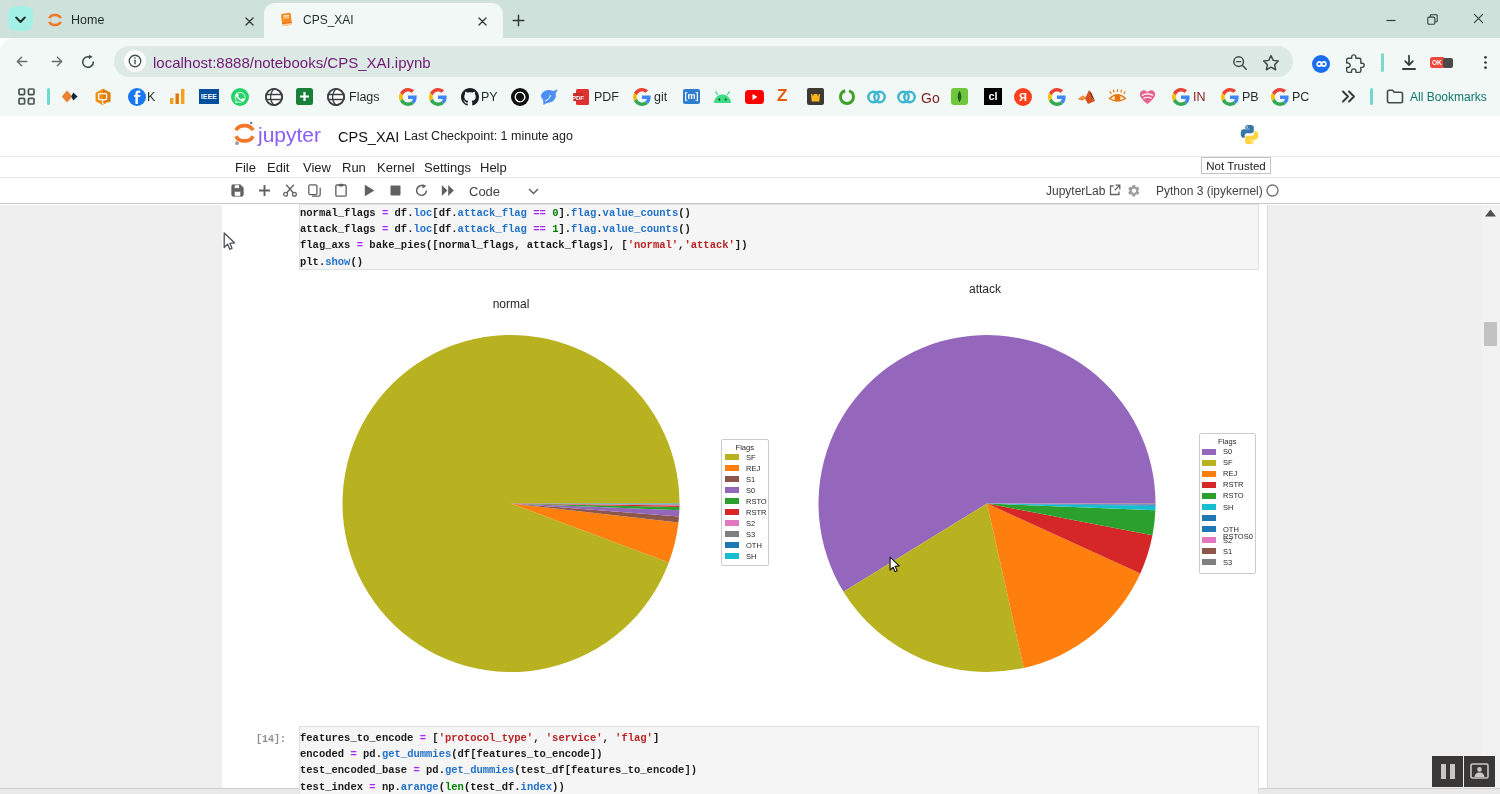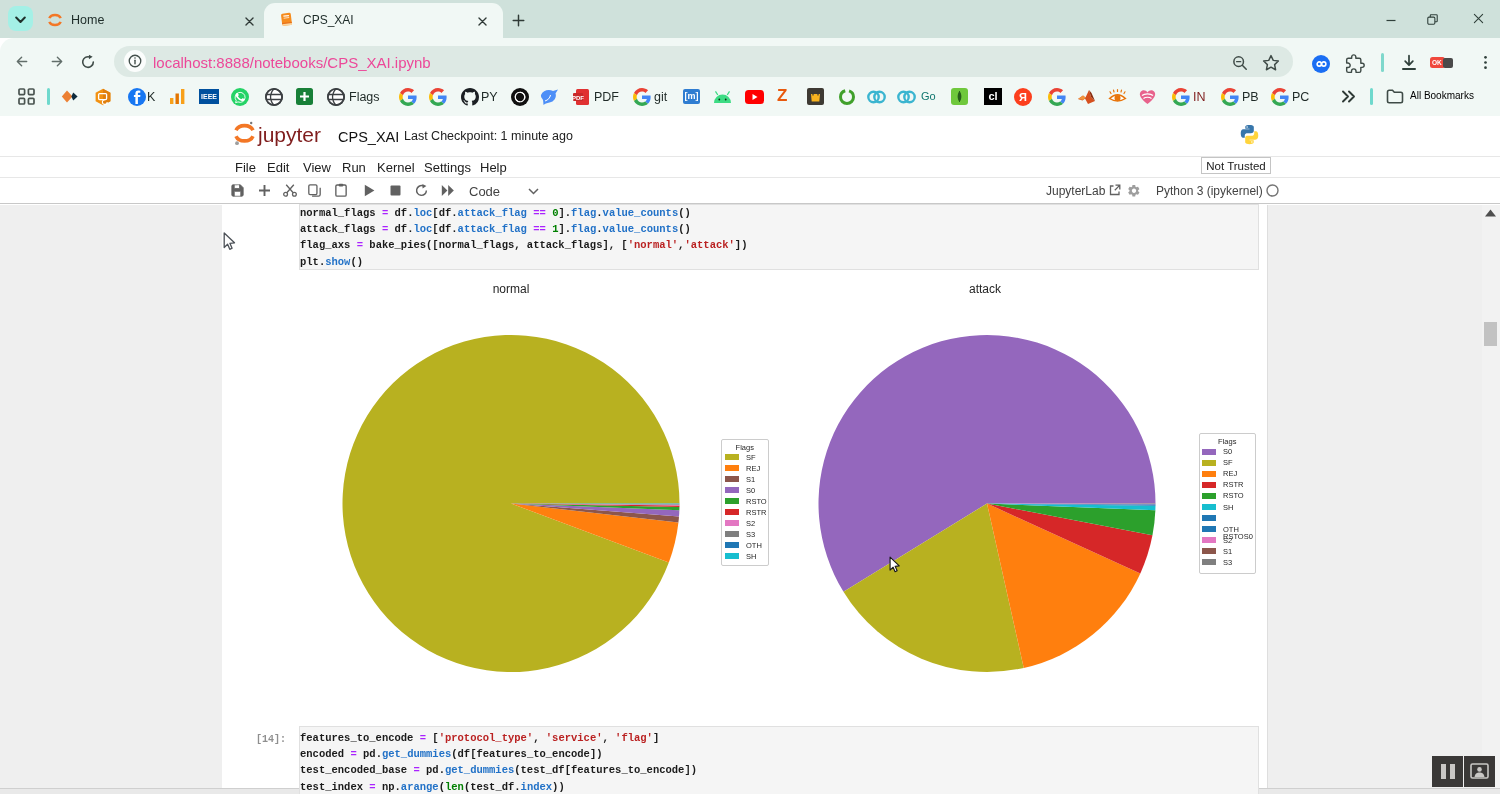--- a/index.html
+++ b/index.html
@@ -90,21 +90,21 @@
     <path d="M15.8 9.5 A 6.3 6.3 0 1 1 11.5 3.55" stroke="#3f4b47" stroke-width="1.9" fill="none" stroke-linecap="round"></path>
     <path d="M10.6 0.8 L15 3.4 L10.6 6.2 Z" fill="#3f4b47"></path>
   </svg>
 <div class="abs" id="urlpill"></div>
 <div class="abs" style="left:124px; top:50px; width:22px; height:22px; border-radius:50%; background:#fbfdfc;"></div>
 <svg class="abs" style="left:128px; top:54px;" width="14" height="14" viewBox="0 0 16 16">
     <circle cx="8" cy="8" r="6.6" fill="none" stroke="#44504c" stroke-width="1.5"></circle>
     <path d="M8 7 L8 11.2" stroke="#44504c" stroke-width="1.6" stroke-linecap="round"></path>
     <circle cx="8" cy="4.6" r="0.95" fill="#44504c"></circle>
   </svg>
-<div class="abs" style="left:153px; top:54px; font-size:15px; color:#ec4899;">localhost:8888/notebooks/CPS_XAI.ipynb</div>
+<div class="abs" style="left:153px; top:54px; font-size:15px; color:#701a75;">localhost:8888/notebooks/CPS_XAI.ipynb</div>
 <svg class="abs" style="left:1232px; top:55px;" width="16" height="16" viewBox="0 0 18 18">
     <circle cx="7.5" cy="7.5" r="5.4" fill="none" stroke="#3f4b47" stroke-width="1.7"></circle>
     <path d="M11.6 11.6 L16 16" stroke="#3f4b47" stroke-width="1.7" stroke-linecap="round"></path>
     <path d="M5.2 7.5 L9.8 7.5" stroke="#3f4b47" stroke-width="1.5" stroke-linecap="round"></path>
   </svg>
 <svg class="abs" style="left:1262px; top:54px;" width="18" height="18" viewBox="0 0 20 20">
     <path d="M10 1.8 L12.5 7.1 L18.2 7.8 L14 11.8 L15.1 17.5 L10 14.6 L4.9 17.5 L6 11.8 L1.8 7.8 L7.5 7.1 Z" fill="none" stroke="#3f4b47" stroke-width="1.6" stroke-linejoin="round"></path>
   </svg>
 
 <div class="abs" style="left:1312px; top:55px; width:18px; height:18px; border-radius:50%; background:#1b6ef3;"></div>
@@ -242,21 +242,21 @@
     <circle cx="9" cy="9" r="6.5" fill="none" stroke="#40a02b" stroke-width="3" stroke-dasharray="28 4"></circle>
   </svg>
 <svg class="abs" style="left:867px; top:88px;" width="19" height="18" viewBox="0 0 19 18">
     <circle cx="6.5" cy="9" r="5.2" fill="none" stroke="#3bb5d0" stroke-width="2.4"></circle>
     <circle cx="12.5" cy="9" r="5.2" fill="none" stroke="#3bb5d0" stroke-width="2.4"></circle>
   </svg>
 <svg class="abs" style="left:897px; top:88px;" width="19" height="18" viewBox="0 0 19 18">
     <circle cx="6.5" cy="9" r="5.2" fill="none" stroke="#3bb5d0" stroke-width="2.4"></circle>
     <circle cx="12.5" cy="9" r="5.2" fill="none" stroke="#3bb5d0" stroke-width="2.4"></circle>
   </svg>
-<div class="abs" style="left:921px; top:90px; font-size:11px; color:#0f766e;">Go</div>
+<div class="abs" style="left:921px; top:90px; font-size:14px; color:#7f1d1d;">Go</div>
 <svg class="abs" style="left:951px; top:88px;" width="17" height="17" viewBox="0 0 17 17">
     <rect width="17" height="17" rx="3" fill="#6fc83c"></rect>
     <path d="M8.5 3 C6 6 6 11 8.5 14 C11 11 11 6 8.5 3 Z" fill="#275e1a"></path>
     <path d="M8.5 3 L8.5 14" stroke="#275e1a" stroke-width="1"></path>
   </svg>
 <div class="abs" style="left:984px; top:88px; width:18px; height:17px; background:#000; color:#fff; font-size:11px; font-weight:bold; text-align:center; line-height:16px;">cl</div>
 <svg class="abs" style="left:1014px; top:88px;" width="18" height="18" viewBox="0 0 18 18">
     <circle cx="9" cy="9" r="9" fill="#FC3F1D"></circle>
     <text x="9" y="13" font-size="11" fill="#fff" font-family="sans-serif" font-weight="bold" text-anchor="middle">Я</text>
   </svg>
@@ -307,33 +307,33 @@
 <path fill="#34A853" d="M24 48c6.48 0 11.93-2.13 15.89-5.81l-7.73-6c-2.15 1.45-4.92 2.3-8.16 2.3-6.26 0-11.57-4.22-13.47-9.91l-7.98 6.19C6.51 42.62 14.62 48 24 48z"></path>
   </svg>
 <div class="abs" style="left:1292px; top:90px; font-size:12.5px; color:#1f2a27;">PC</div>
 <svg class="abs" style="left:1341px; top:90px;" width="15" height="13" viewBox="0 0 15 13">
     <path d="M2 1.5 L7 6.5 L2 11.5 M8 1.5 L13 6.5 L8 11.5" stroke="#2f3a36" stroke-width="1.9" fill="none" stroke-linecap="round" stroke-linejoin="round"></path>
   </svg>
 <div class="abs" style="left:1370px; top:88px; width:2.5px; height:17px; background:#6fd9cd; border-radius:2px;"></div>
 <svg class="abs" style="left:1386px; top:89px;" width="18" height="15" viewBox="0 0 18 15">
     <path d="M1.5 3 C1.5 2 2.2 1.3 3.2 1.3 L6.5 1.3 L8.3 3.2 L14.8 3.2 C15.8 3.2 16.5 3.9 16.5 4.9 L16.5 12 C16.5 13 15.8 13.7 14.8 13.7 L3.2 13.7 C2.2 13.7 1.5 13 1.5 12 Z" fill="none" stroke="#3f4b47" stroke-width="1.6"></path>
   </svg>
-<div class="abs" style="left:1410px; top:90px; font-size:10px; color:#000000;">All Bookmarks</div>
+<div class="abs" style="left:1410px; top:90px; font-size:12px; color:#0f766e;">All Bookmarks</div>
 
 <div class="abs" id="jheader"></div>
 <div class="abs" id="jmenu"></div>
 <div class="abs" id="jtool"></div>
 
 <svg class="abs" style="left:233px; top:120px;" width="23" height="27" viewBox="0 0 23 27">
   <path d="M3.0,16.2 A9,7 0 0 0 20.0,16.2" stroke="#f37726" stroke-width="3.6" fill="none"></path>
   <path d="M3.0,10.3 A9,7 0 0 1 20.0,10.3" stroke="#f37726" stroke-width="3.6" fill="none"></path>
   <circle cx="4.0" cy="23.2" r="1.9" fill="#9e9e9e"></circle>
   <circle cx="18.2" cy="3.0" r="1.2" fill="#767677"></circle>
 </svg>
-<div class="abs" style="left:258px; top:123px; font-size:21px; color:#7f1d1d;">jupyter</div>
+<div class="abs" style="left:258px; top:123px; font-size:21px; color:#8b5cf6;">jupyter</div>
 <div class="abs" style="left:338px; top:129px; font-size:14.5px; color:#111;">CPS_XAI</div>
 <div class="abs" style="left:404px; top:129px; font-size:12.5px; color:#212121;">Last Checkpoint: 1 minute ago</div>
 
 <svg class="abs" style="left:1239px; top:124px;" width="21" height="21" viewBox="0 0 48 48">
   <path fill="#3776ab" d="M23.8 2c-10 0-9.4 4.35-9.4 4.35l.01 4.51h9.57v1.36H10.6S4 11.5 4 21.6c0 10.1 5.76 9.74 5.76 9.74h3.44v-4.69s-.19-5.76 5.67-5.76h9.5s5.49.09 5.49-5.3V6.9S34.7 2 23.8 2zm-5.28 3.03a1.72 1.72 0 1 1 0 3.44 1.72 1.72 0 0 1 0-3.44z"></path>
   <path fill="#ffd43b" d="M24.2 46c10 0 9.4-4.35 9.4-4.35l-.01-4.51h-9.57v-1.36H37.4S44 36.5 44 26.4c0-10.1-5.76-9.74-5.76-9.74h-3.44v4.69s.19 5.76-5.67 5.76h-9.5s-5.49-.09-5.49 5.3v8.69S13.3 46 24.2 46zm5.28-3.03a1.72 1.72 0 1 1 0-3.44 1.72 1.72 0 0 1 0 3.44z"></path>
 </svg>
 
 <div class="menuitem" style="left:235px;">File</div>
 <div class="menuitem" style="left:267px;">Edit</div>
@@ -399,21 +399,21 @@
 
 <div class="abs" id="content">
   <div id="nbwhite"></div>
 
   <div class="cellinput" style="left:299px; top:-1px; width:960px; height:66px;"></div>
   <div class="abs code" style="left:300px; top:0px;"><span>normal_flags <span class="op">=</span> df.<span class="prop">loc</span>[df.<span class="prop">attack_flag</span> <span class="op">==</span> <span class="num">0</span>].<span class="prop">flag</span>.<span class="prop">value_counts</span>()
 attack_flags <span class="op">=</span> df.<span class="prop">loc</span>[df.<span class="prop">attack_flag</span> <span class="op">==</span> <span class="num">1</span>].<span class="prop">flag</span>.<span class="prop">value_counts</span>()
 flag_axs <span class="op">=</span> bake_pies([normal_flags, attack_flags], [<span class="str">'normal'</span>,<span class="str">'attack'</span>])
 plt.<span class="prop">show</span>()</span></div>
 
-  <div class="ptitle" style="left:466px; top:77px; width:90px; text-align:center;">normal</div>
+  <div class="ptitle" style="left:466px; top:92px; width:90px; text-align:center;">normal</div>
   <div class="ptitle" style="left:940px; top:77px; width:90px; text-align:center;">attack</div>
   <svg class="abs" style="left:0; top:0;" width="1268" height="589" viewBox="0 205 1268 589">
 
 <path d="M511.0,503.5 L679.50,503.50 A168.5,168.5 0 1 0 668.83,562.51 Z" fill="#b8b120"></path>
 <path d="M511.0,503.5 L668.83,562.51 A168.5,168.5 0 0 0 678.42,522.57 Z" fill="#ff7f0e"></path>
 <path d="M511.0,503.5 L678.42,522.57 A168.5,168.5 0 0 0 679.00,516.43 Z" fill="#8c564b"></path>
 <path d="M511.0,503.5 L679.00,516.43 A168.5,168.5 0 0 0 679.36,510.26 Z" fill="#9467bd"></path>
 <path d="M511.0,503.5 L679.36,510.26 A168.5,168.5 0 0 0 679.46,507.03 Z" fill="#2ca02c"></path>
 <path d="M511.0,503.5 L679.46,507.03 A168.5,168.5 0 0 0 679.49,505.56 Z" fill="#d62728"></path>
 <path d="M511.0,503.5 L679.49,505.56 A168.5,168.5 0 0 0 679.49,504.82 Z" fill="#e377c2"></path>

